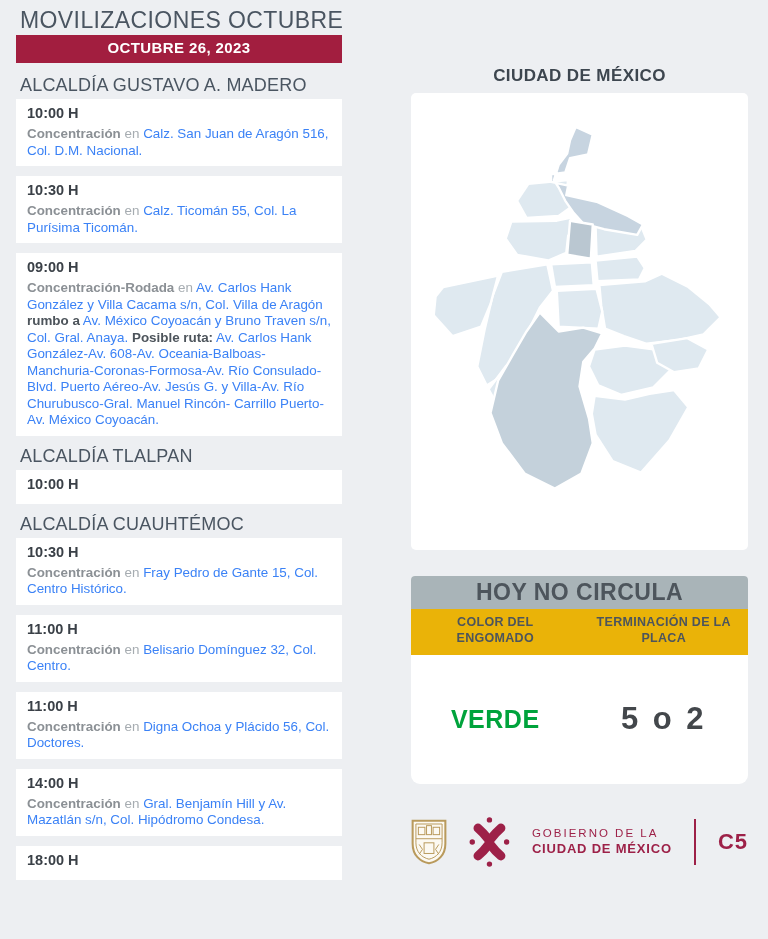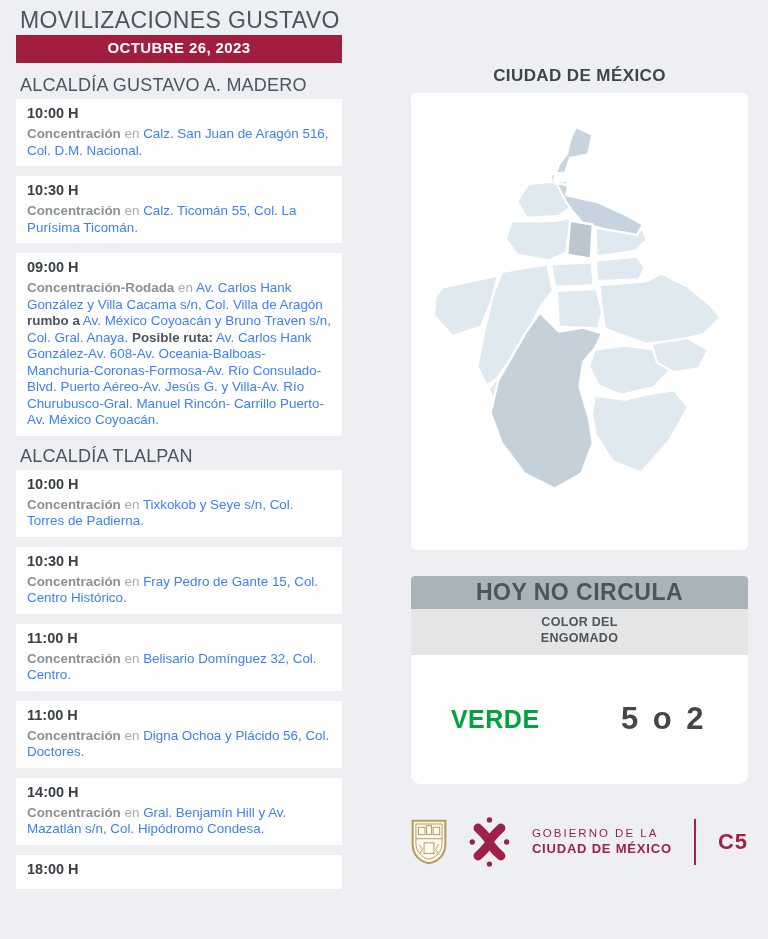--- a/index.html
+++ b/index.html
@@ -59,21 +59,21 @@
 
   .hnc {
     margin-top: 26px; background: #ffffff;
     border-radius: 4px 4px 9px 9px; overflow: hidden;
   }
   .hnc-header {
     height: 33px; line-height: 33px; background: #a9b4b8;
     text-align: center; font-size: 23px; font-weight: bold;
     color: #4d555c; letter-spacing: 0.5px;
   }
-  .hnc-sub { display: flex; background: #e5e5e5; padding: 5px 0 8px; }
+  .hnc-sub { display: flex; background: #eab308; padding: 5px 0 8px; }
   .hnc-sub-cell {
     flex: 1; text-align: center; font-size: 12.5px; font-weight: bold;
     color: #4d555c; line-height: 1.3; letter-spacing: 0.3px;
   }
   .hnc-sub-cell span { display: inline-block; }
   .hnc-sub-cell.c1 span { max-width: 105px; }
   .hnc-sub-cell.c2 span { max-width: 135px; }
   .hnc-body { display: flex; height: 129px; align-items: center; }
   .hnc-verde {
     flex: 1; text-align: center; color: #00a33c;
@@ -99,21 +99,21 @@
   }
   .logo-divider { width: 2.5px; height: 46px; background: #9d2148; }
   .c5-text { color: #9d2148; font-size: 22px; font-weight: bold; letter-spacing: 1px; }
 </style>
 </head>
 <body>
 
 <div class="page">
 
   <div class="left-col">
-    <h1 class="title">MOVILIZACIONES GUSTAVO</h1>
+    <h1 class="title">MOVILIZACIONES OCTUBRE</h1>
     <div class="date-banner">OCTUBRE 26, 2023</div>
 
     <h2 class="sec-header">ALCALDÍA GUSTAVO A. MADERO</h2>
 
     <div class="card">
       <div class="time">10:00 H</div>
       <p class="body"><span class="evt-label">Concentración</span> <span class="evt-conj">en</span> <span class="evt-addr">Calz. San Juan de Aragón 516, Col. D.M. Nacional.</span></p>
     </div>
 
     <div class="card">
@@ -123,23 +123,23 @@
 
     <div class="card">
       <div class="time">09:00 H</div>
       <p class="body"><span class="evt-label">Concentración-Rodada</span> <span class="evt-conj">en</span> <span class="evt-addr">Av. Carlos Hank González y Villa Cacama s/n, Col. Villa de Aragón</span> <span class="evt-mid">rumbo a</span> <span class="evt-addr">Av. México Coyoacán y Bruno Traven s/n, Col. Gral. Anaya.</span> <span class="evt-mid">Posible ruta:</span> <span class="evt-addr">Av. Carlos Hank González-Av. 608-Av. Oceania-Balboas-Manchuria-Coronas-Formosa-Av. Río Consulado-Blvd. Puerto Aéreo-Av. Jesús G. y Villa-Av. Río Churubusco-Gral. Manuel Rincón- Carrillo Puerto-Av. México Coyoacán.</span></p>
     </div>
 
     <h2 class="sec-header tight">ALCALDÍA TLALPAN</h2>
 
     <div class="card">
       <div class="time">10:00 H</div>
-      <p class="body"><span class="evt-label">Concentración</span> <span class="evt-conj">en</span> <span class="evt-addr">Tixkokob y Seye s/n, Col. Torres de Padierna.</span></p>
-    </div>
-
+    </div>
+
+    <h2 class="sec-header tight">ALCALDÍA CUAUHTÉMOC</h2>
 
     <div class="card">
       <div class="time">10:30 H</div>
       <p class="body"><span class="evt-label">Concentración</span> <span class="evt-conj">en</span> <span class="evt-addr">Fray Pedro de Gante 15, Col. Centro Histórico.</span></p>
     </div>
 
     <div class="card">
       <div class="time">11:00 H</div>
       <p class="body"><span class="evt-label">Concentración</span> <span class="evt-conj">en</span> <span class="evt-addr">Belisario Domínguez 32, Col. Centro.</span></p>
     </div>
@@ -183,20 +183,21 @@
           <polygon fill="#bac7d1" points="172,127 196,131 194,167 169,163"></polygon>
           <polygon fill="#c4d1db" points="140,224 160,244 186,240 206,246 198,262 186,276 182,302 192,336 196,362 184,394 156,410 124,394 100,362 88,330 96,296 112,268 126,244"></polygon>
         </g>
       </svg>
     </div>
 
     <div class="hnc">
       <div class="hnc-header">HOY NO CIRCULA</div>
       <div class="hnc-sub">
         <div class="hnc-sub-cell c1"><span>COLOR DEL ENGOMADO</span></div>
+        <div class="hnc-sub-cell c2"><span>TERMINACIÓN DE LA PLACA</span></div>
       </div>
       <div class="hnc-body">
         <div class="hnc-verde">VERDE</div>
         <div class="hnc-placa">5 o 2</div>
       </div>
     </div>
 
     <div class="logos">
       <svg width="44" height="56" viewBox="0 0 44 56">
         <path d="M2,2 H42 V30 C42,44 33,52 22,54 C11,52 2,44 2,30 Z" fill="#fcf9f2" stroke="#b99a5c" stroke-width="2.5"></path>

